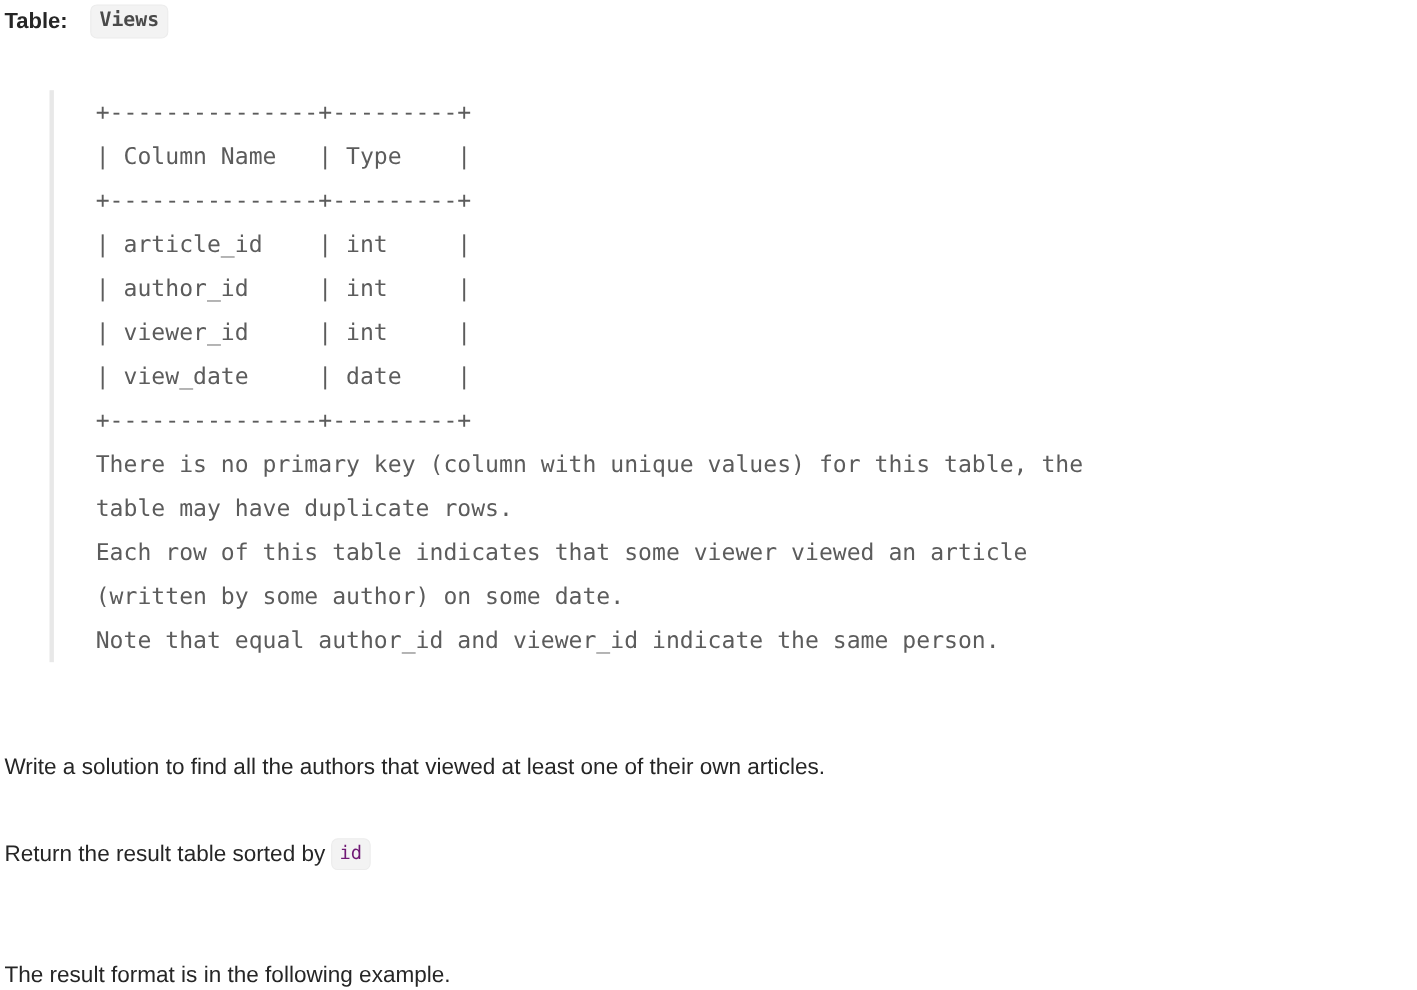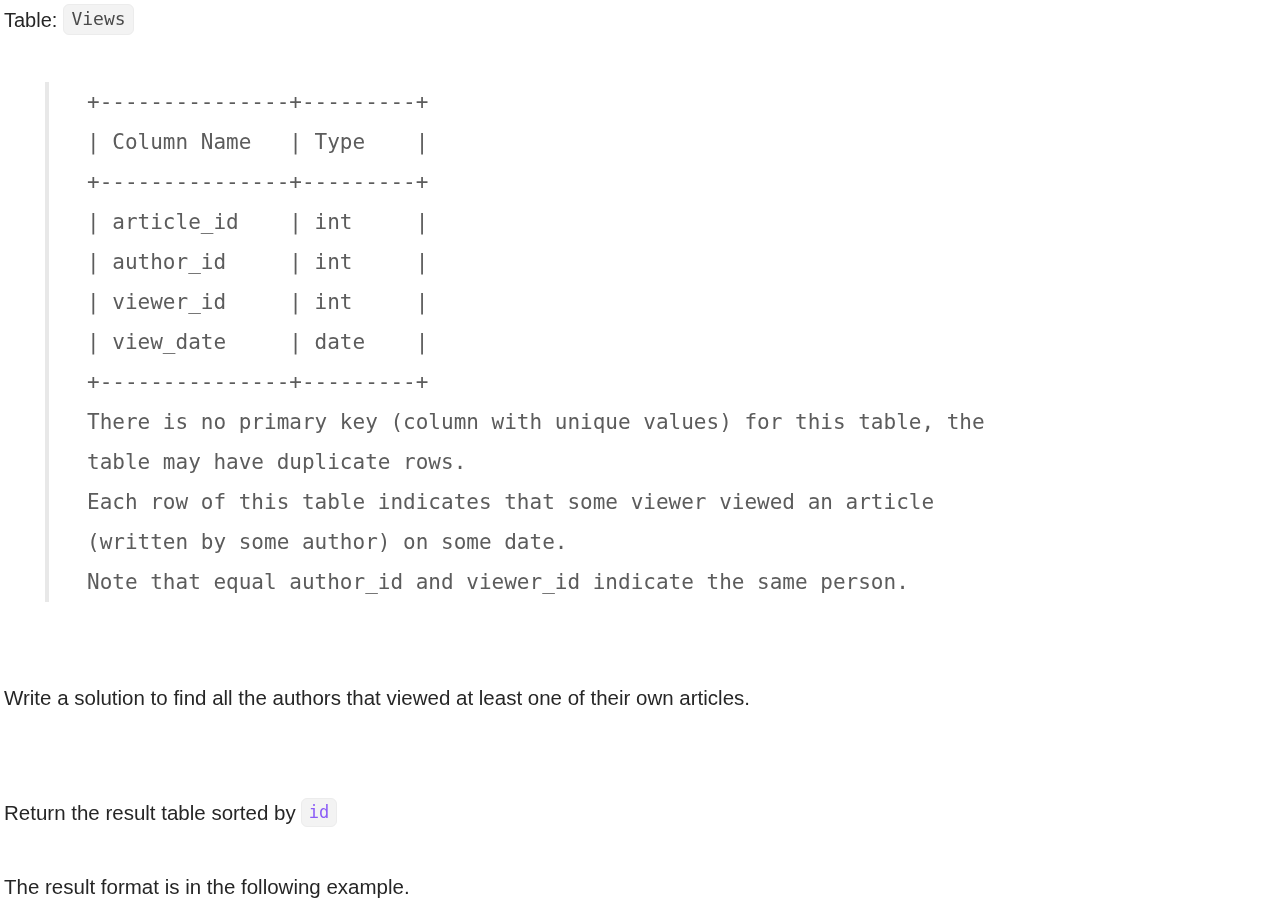--- a/index.html
+++ b/index.html
@@ -20,41 +20,41 @@
     padding: 0;
     position: relative;
   }
 
   
   .table-label-row {
     position: absolute;
     left: 4px;
     top: 4px;
     display: flex;
-    align-items: center;
     font-size: 20px;
     line-height: 30px;
     color: #262626;
     white-space: pre;
+    font-weight: bold;
   }
   .table-label-text {
     font-family: "Liberation Sans", sans-serif;
     font-size: 20px;
   }
   .code-chip {
     display: inline-block;
     font-family: "DejaVu Sans Mono", monospace;
     font-size: 18px;
     line-height: 22px;
     color: #4a4a4a;
     background: #f3f3f3;
     border: 1px solid #ececec;
     border-radius: 6px;
     padding: 3px 7px 4px 7px;
-    margin-left: 6px;
+    margin-left: 21px;
   }
 
   
   .schema-quote {
     position: absolute;
     left: 5px;
     top: 66px;
     width: 1270px;
     border-left: 4px solid #e8e8e8;
     padding-left: 0px;
@@ -74,29 +74,29 @@
   
   .prose {
     position: absolute;
     left: 4px;
     font-size: 20.5px;
     line-height: 30px;
     color: #262626;
     white-space: nowrap;
   }
   .prose-1 { top: 662px; }
-  .prose-2 { top: 777px; display: flex; align-items: center; }
+  .prose-2 { top: 741px; display: flex; align-items: center; }
   .prose-3 { top: 851px; }
 
   .chip-inline {
     display: inline-block;
     font-family: "DejaVu Sans Mono", monospace;
     font-size: 17px;
     line-height: 20px;
-    color: #8b5cf6;
+    color: #701a75;
     background: #f3f3f3;
     border: 1px solid #ececec;
     border-radius: 6px;
     padding: 3px 7px 4px 7px;
     margin: 0 5px;
     vertical-align: middle;
   }
 </style>
 </head>
 <body>

